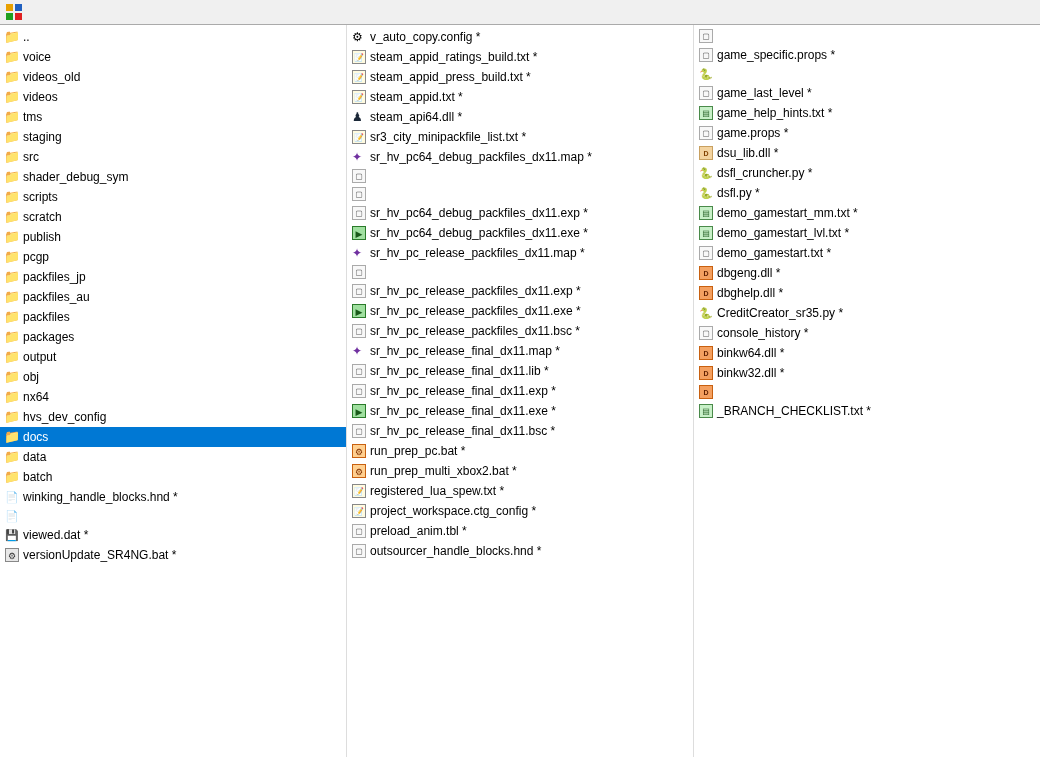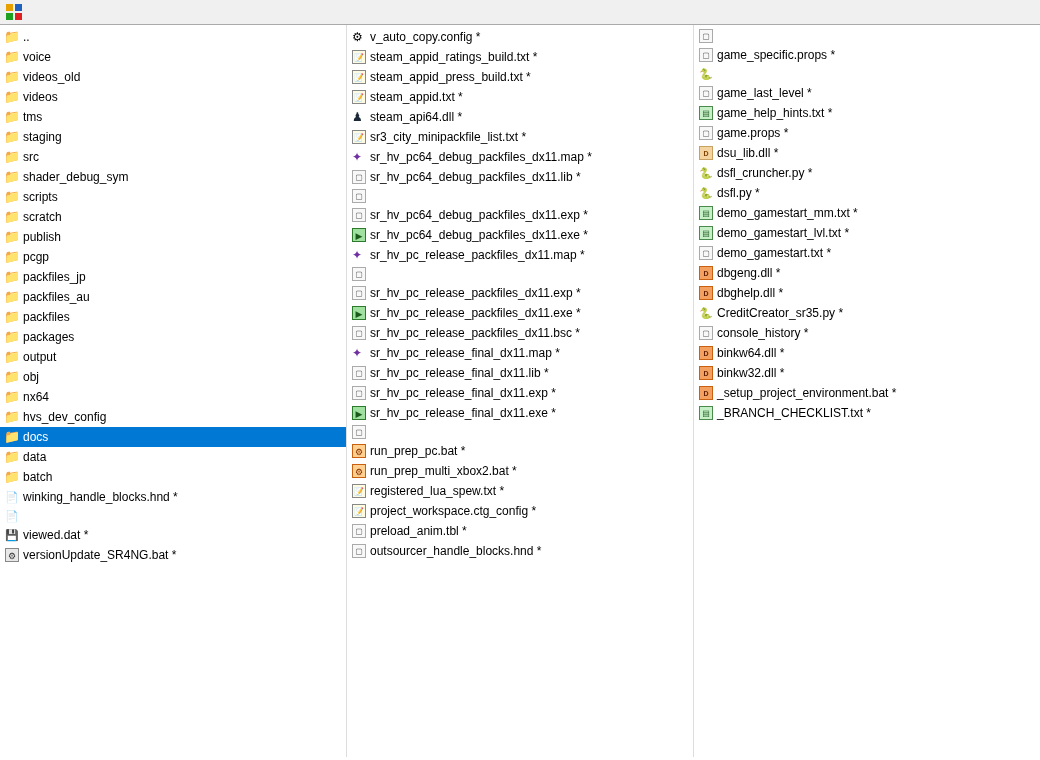--- a/index.html
+++ b/index.html
@@ -294,21 +294,20 @@
       <div class="file-item">
         <span class="icon">
           <span style="display:inline-block;width:14px;height:14px;font-size:12px;line-height:14px;color:#7030a0;">✦</span>
         </span>
         <span class="file-label">sr_hv_pc64_debug_packfiles_dx11.map *</span>
       </div>
       <div class="file-item">
         <span class="icon">
           <span style="display:inline-block;width:14px;height:14px;border:1px solid #aaa;background:#f8f8f8;font-size:8px;line-height:14px;text-align:center;color:#555;">▢</span>
         </span>
-        <span class="file-label">sr_hv_pc64_debug_packfiles_dx11.lib *</span>
       </div>
       <div class="file-item">
         <span class="icon">
           <span style="display:inline-block;width:14px;height:14px;border:1px solid #aaa;background:#f8f8f8;font-size:8px;line-height:14px;text-align:center;color:#555;">▢</span>
         </span>
       </div>
       <div class="file-item">
         <span class="icon">
           <span style="display:inline-block;width:14px;height:14px;border:1px solid #aaa;background:#f8f8f8;font-size:8px;line-height:14px;text-align:center;color:#555;">▢</span>
         </span>
@@ -370,20 +369,21 @@
       <div class="file-item">
         <span class="icon">
           <span style="display:inline-block;width:14px;height:14px;border:1px solid #2a7a2a;background:#a0e0a0;font-size:9px;line-height:14px;text-align:center;color:#1a5a1a;">▶</span>
         </span>
         <span class="file-label">sr_hv_pc_release_final_dx11.exe *</span>
       </div>
       <div class="file-item">
         <span class="icon">
           <span style="display:inline-block;width:14px;height:14px;border:1px solid #aaa;background:#f8f8f8;font-size:8px;line-height:14px;text-align:center;color:#555;">▢</span>
         </span>
+        <span class="file-label">sr_hv_pc_release_final_dx11.bsc *</span>
       </div>
       <div class="file-item">
         <span class="icon">
           <span style="display:inline-block;width:14px;height:14px;border:1px solid #c86010;background:#ffd090;font-size:9px;line-height:14px;text-align:center;color:#803000;">⚙</span>
         </span>
         <span class="file-label">run_prep_pc.bat *</span>
       </div>
       <div class="file-item">
         <span class="icon">
           <span style="display:inline-block;width:14px;height:14px;border:1px solid #c86010;background:#ffd090;font-size:9px;line-height:14px;text-align:center;color:#803000;">⚙</span>
@@ -520,21 +520,20 @@
       <div class="file-item">
         <span class="icon">
           <span style="display:inline-block;width:14px;height:14px;border:1px solid #c86010;background:#f4a060;font-size:7px;line-height:14px;text-align:center;font-weight:bold;color:#602000;">D</span>
         </span>
         <span class="file-label">binkw32.dll *</span>
       </div>
       <div class="file-item">
         <span class="icon">
           <span style="display:inline-block;width:14px;height:14px;border:1px solid #c86010;background:#f4a060;font-size:7px;line-height:14px;text-align:center;font-weight:bold;color:#602000;">D</span>
         </span>
-        <span class="file-label">_setup_project_environment.bat *</span>
       </div>
       <div class="file-item">
         <span class="icon">
           <span style="display:inline-block;width:14px;height:14px;border:1px solid #4a8a4a;background:#c8f0c8;font-size:8px;line-height:14px;text-align:center;color:#266026;">▤</span>
         </span>
         <span class="file-label">_BRANCH_CHECKLIST.txt *</span>
       </div>
     </div>
 
 </div>

